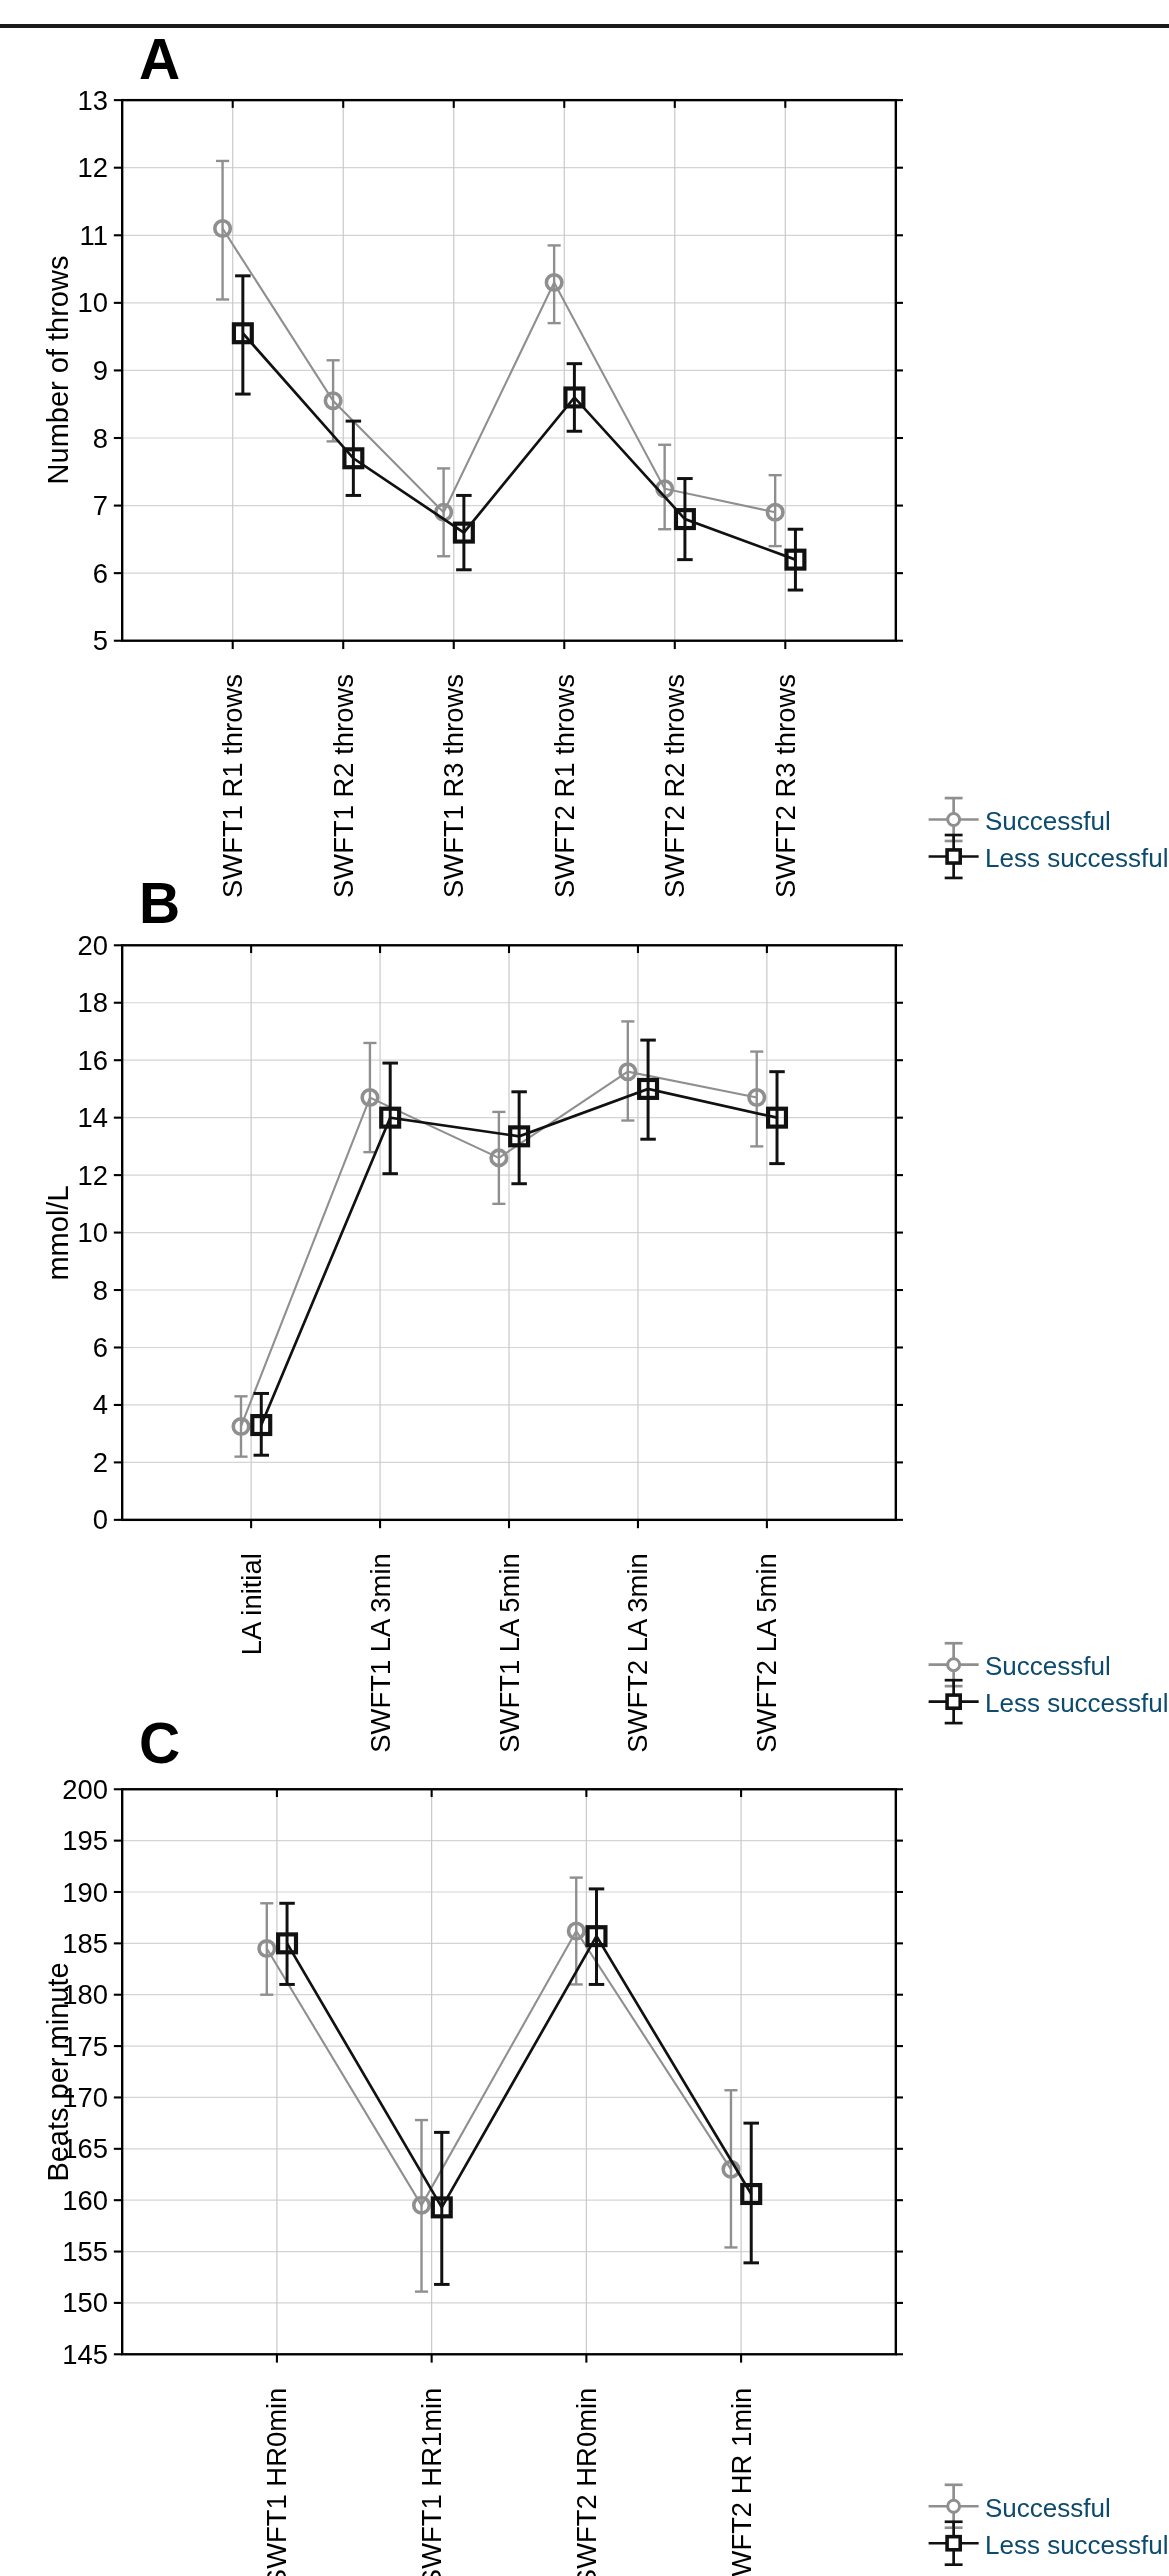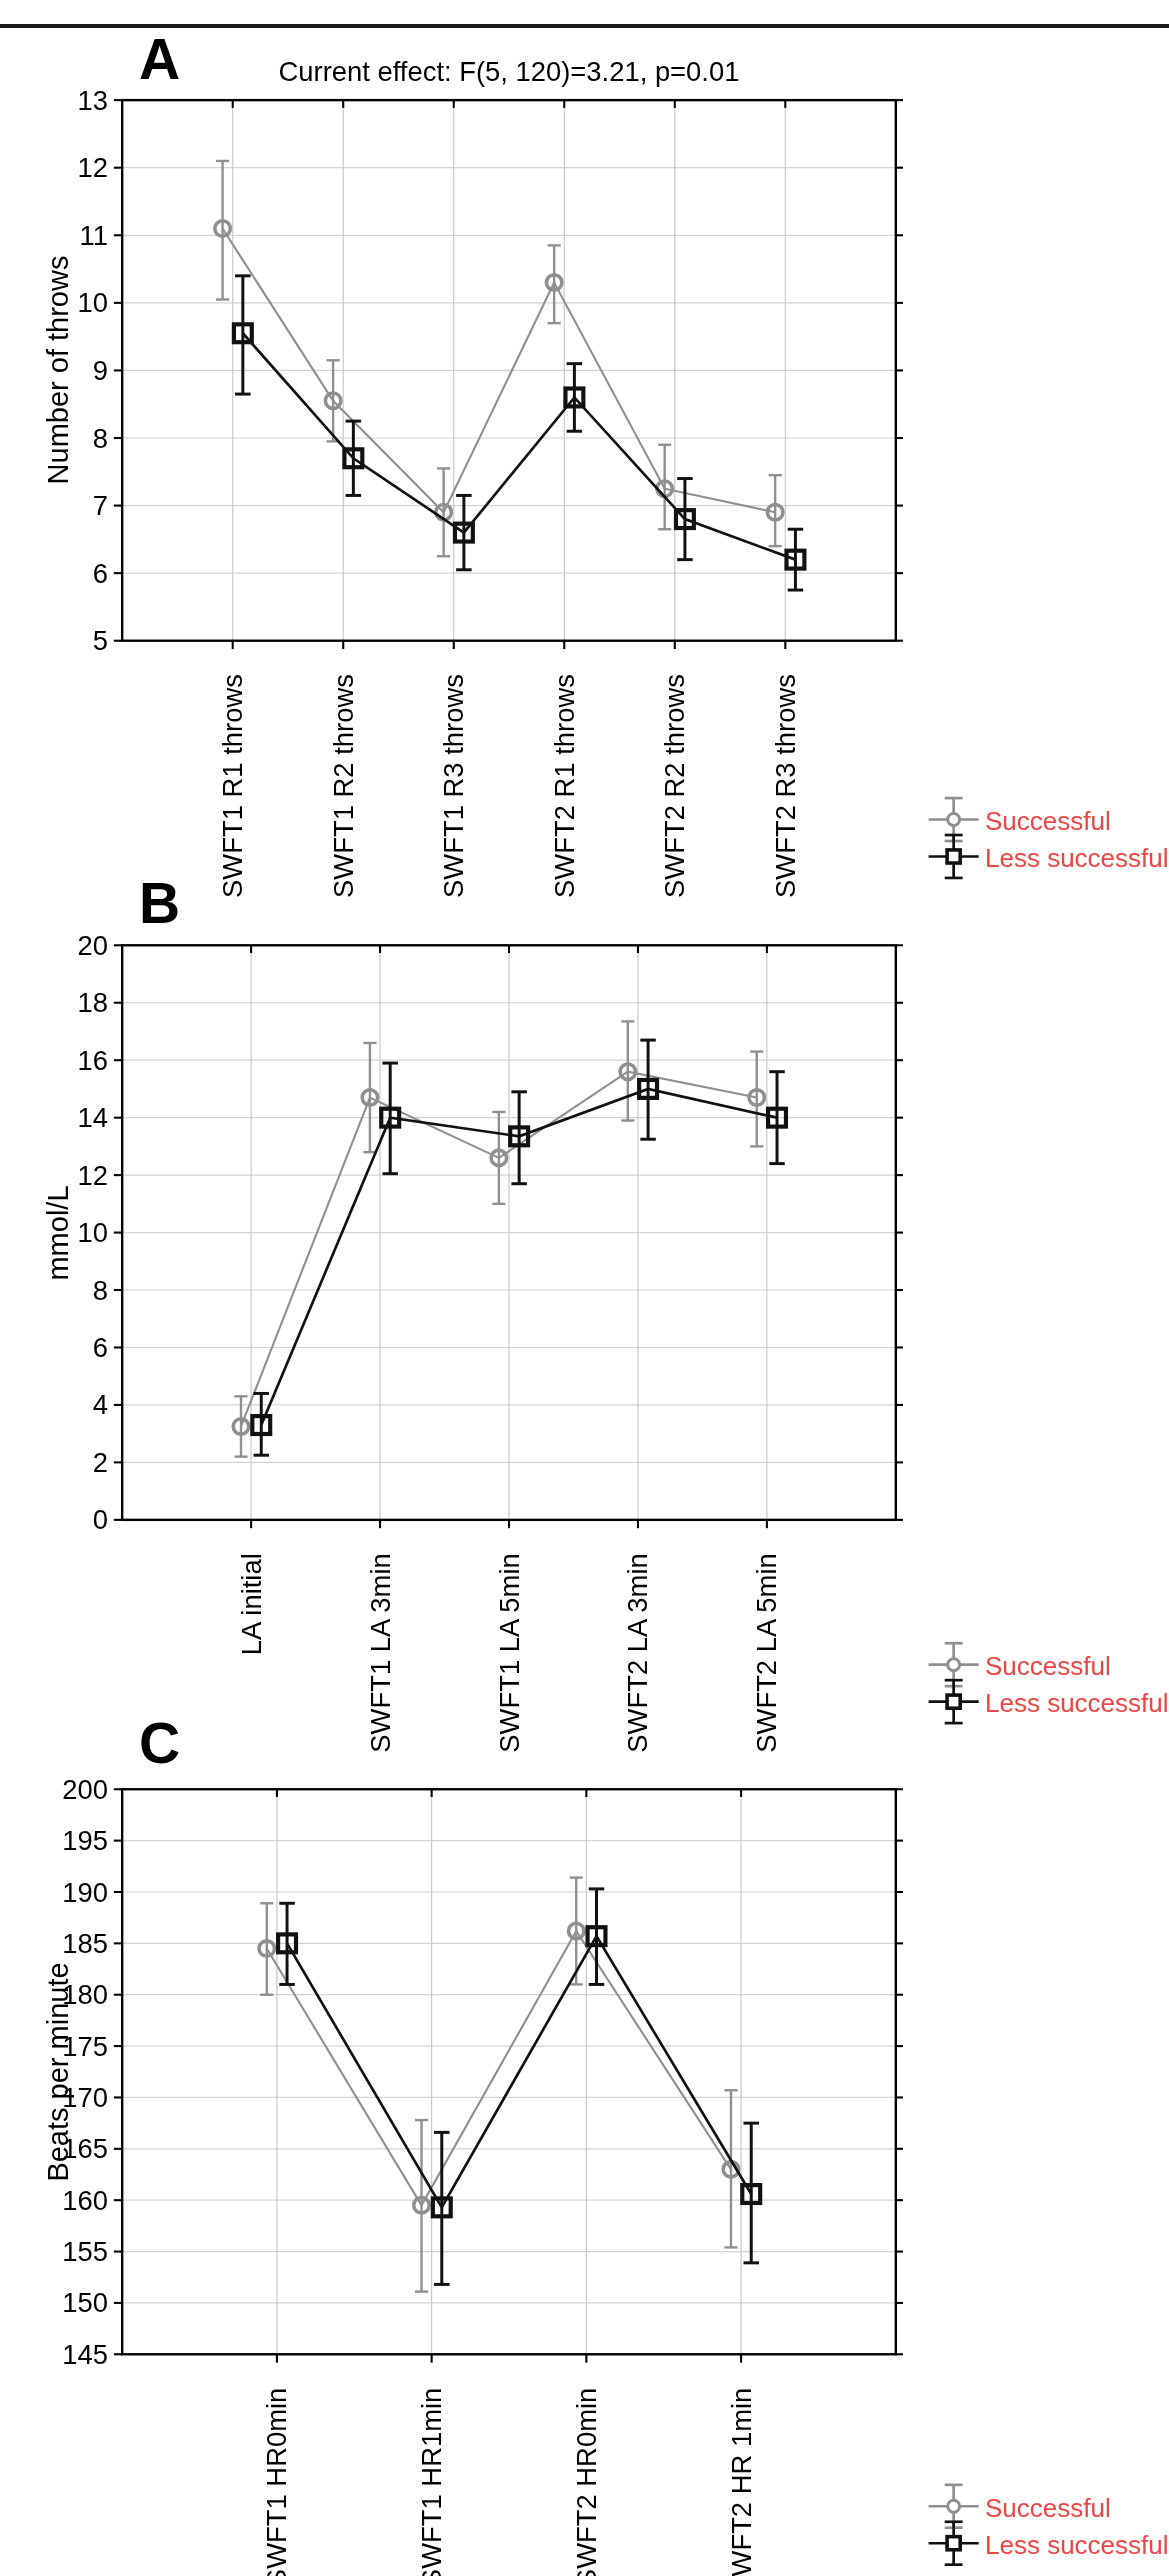--- a/index.html
+++ b/index.html
@@ -25,21 +25,21 @@
     font-size:27.4px;color:#000;line-height:1.1;white-space:nowrap;
     transform:translateX(-50%);
   }
   .y-label{
     position:absolute;
     font-size:29px;color:#000;white-space:nowrap;
     transform:translate(-50%,-50%) rotate(-90deg);
   }
   .legend-label{
     position:absolute;
-    font-size:26px;color:#ef4444;white-space:nowrap;line-height:1;
+    font-size:26px;color:#0c4a6e;white-space:nowrap;line-height:1;
   }
 </style>
 </head>
 <body>
 
 <div class="page">
   <div class="top-rule"></div>
 
   <svg id="chart-svg" width="1170" height="2576" viewBox="0 0 1963 4322" xmlns="http://www.w3.org/2000/svg">
       <line x1="205" y1="961.625" x2="1503" y2="961.625" stroke="#d4d4d4" stroke-width="2"></line>
@@ -379,21 +379,20 @@
       <line x1="1558" y1="4205" x2="1642" y2="4205" stroke="#8f8f8f" stroke-width="4.5"></line>
       <circle cx="1600" cy="4205" r="10" fill="#fff" stroke="#8f8f8f" stroke-width="5"></circle>
       <line x1="1600" y1="4231" x2="1600" y2="4303" stroke="#111111" stroke-width="4.5"></line>
       <line x1="1585" y1="4231" x2="1615" y2="4231" stroke="#111111" stroke-width="4.5"></line>
       <line x1="1585" y1="4303" x2="1615" y2="4303" stroke="#111111" stroke-width="4.5"></line>
       <line x1="1558" y1="4267" x2="1642" y2="4267" stroke="#111111" stroke-width="4.5"></line>
       <rect x="1589" y="4256" width="22" height="22" fill="#fff" stroke="#111111" stroke-width="6"></rect>
     </svg>
 
   <div class="panel-letter" style="left:139px;top:31px;">A</div>
-  <div class="panel-title" style="left:509px;top:57px;">Current effect: F(5, 120)=3.21, p=0.01</div>
   <div class="y-label" style="left:58px;top:370px;">Number of throws</div>
   <span class="legend-label" style="left:985px;top:808px;">Successful</span>
   <span class="legend-label" style="left:985px;top:845px;">Less successful</span>
 
   <div class="panel-letter" style="left:139px;top:875px;">B</div>
   <div class="y-label" style="left:58px;top:1233px;">mmol/L</div>
   <span class="legend-label" style="left:985px;top:1653px;">Successful</span>
   <span class="legend-label" style="left:985px;top:1690px;">Less successful</span>
 
   <div class="panel-letter" style="left:139px;top:1715px;">C</div>

